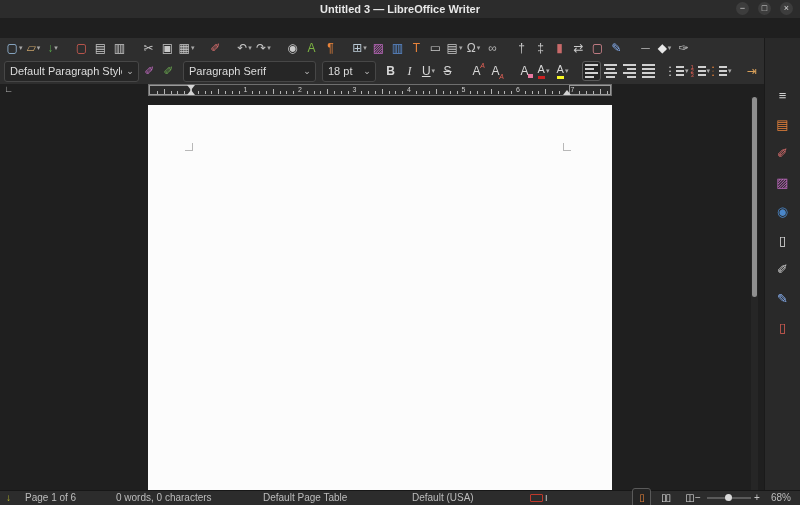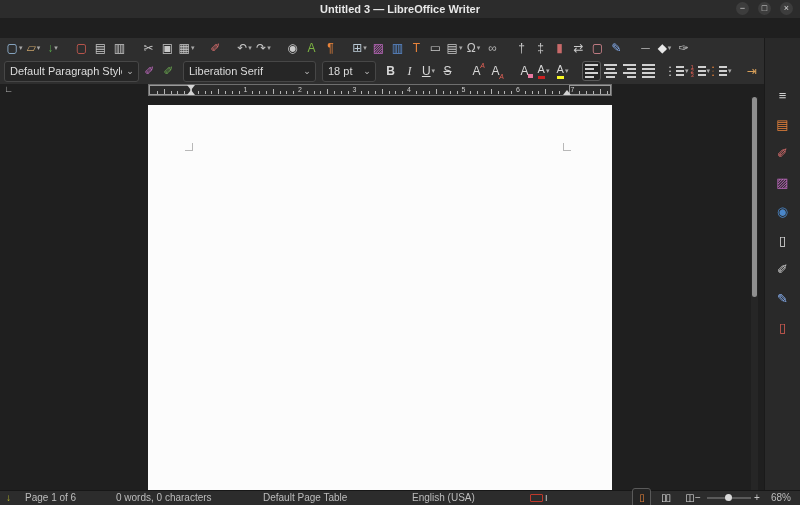--- a/index.html
+++ b/index.html
@@ -246,21 +246,21 @@
     </div>
     <div id="stylebtns">
         <span class="tbtn">
           <span class="glyph" style="color: rgb(192, 106, 192);">✐</span>
         </span>
         <span class="tbtn">
           <span class="glyph" style="color: rgb(106, 168, 79);">✐</span>
         </span>
       </div>
     <div class="combo" style="width:131px;margin-left:4px">
-      <span class="combo-text" style="width:108px">Liberation Serif</span>
+      <span class="combo-text" style="width:108px">Paragraph Serif</span>
       <span class="combo-dd">⌄</span>
     </div>
     <div class="combo" style="width:52px;margin-left:4px;margin-right:4px">
       <span class="combo-text" style="width:30px">18 pt</span>
       <span class="combo-dd">⌄</span>
     </div>
     <div id="fmtbtns">
         <span class="tbtn">
           <span class="glyph g-b">B</span>
         </span>
@@ -508,21 +508,21 @@
       <span class="tbtn">
         <span class="glyph" style="color: rgb(224, 96, 85);">▯</span>
       </span>
     </div>
 
   <div id="statusbar">
     <span id="modified-ic">↓</span>
     <span id="sb-page">Page 1 of 6</span>
     <span id="sb-words">0 words, 0 characters</span>
     <span id="sb-style">Default Page Table</span>
-    <span id="sb-lang">English (USA)</span>
+    <span id="sb-lang">Default (USA)</span>
     <span id="selmode">
       <i class="selbox"></i>
       <i class="ibeam">I</i>
     </span>
     <div id="viewbtns">
         <span class="tbtn active">
           <span class="glyph" style="color: rgb(232, 131, 58);">▯</span>
         </span>
         <span class="tbtn">
           <span class="glyph" style="color: rgb(224, 224, 224);">▯▯</span>

